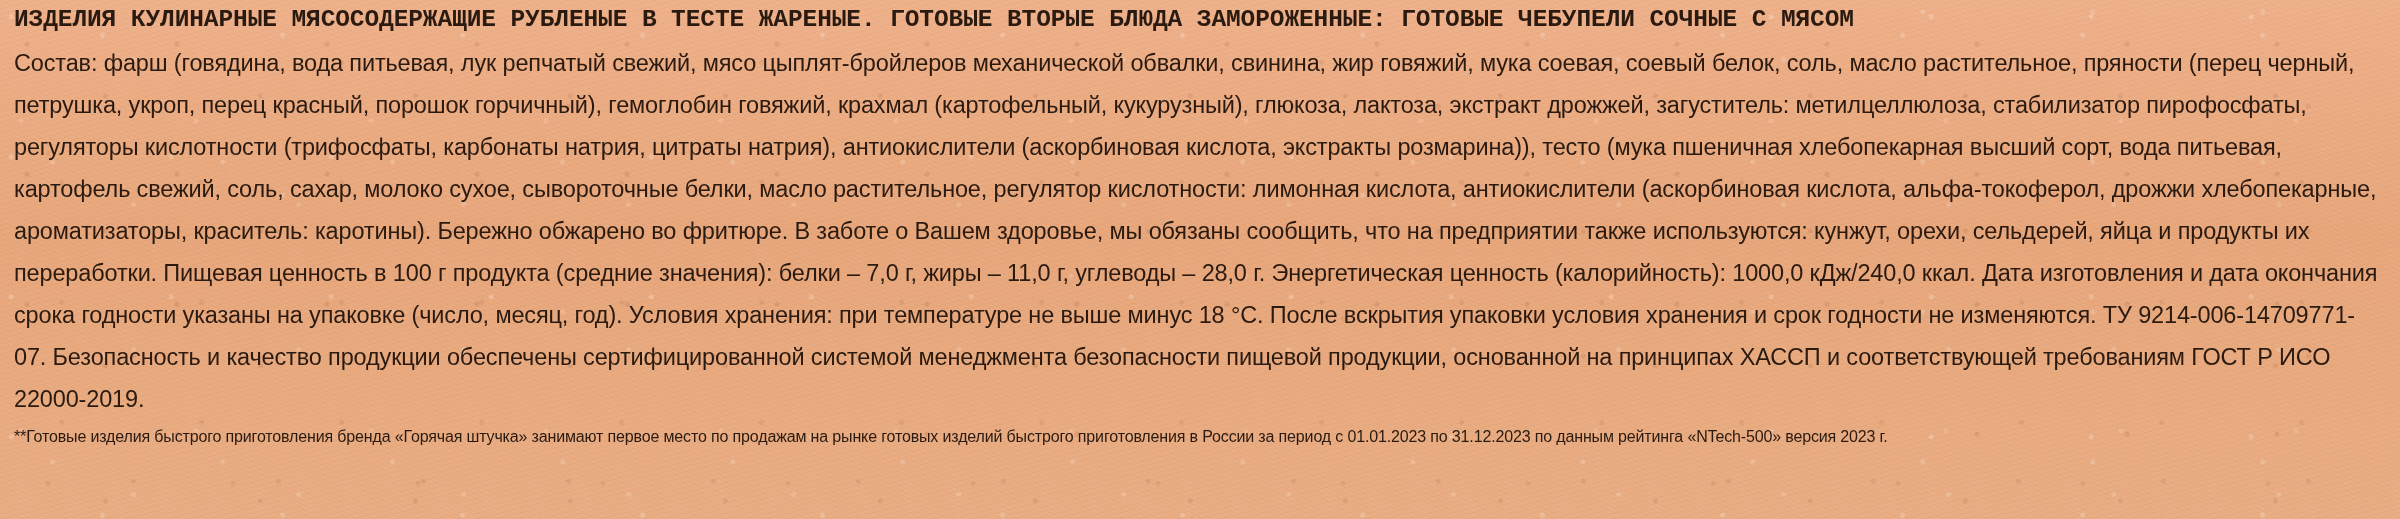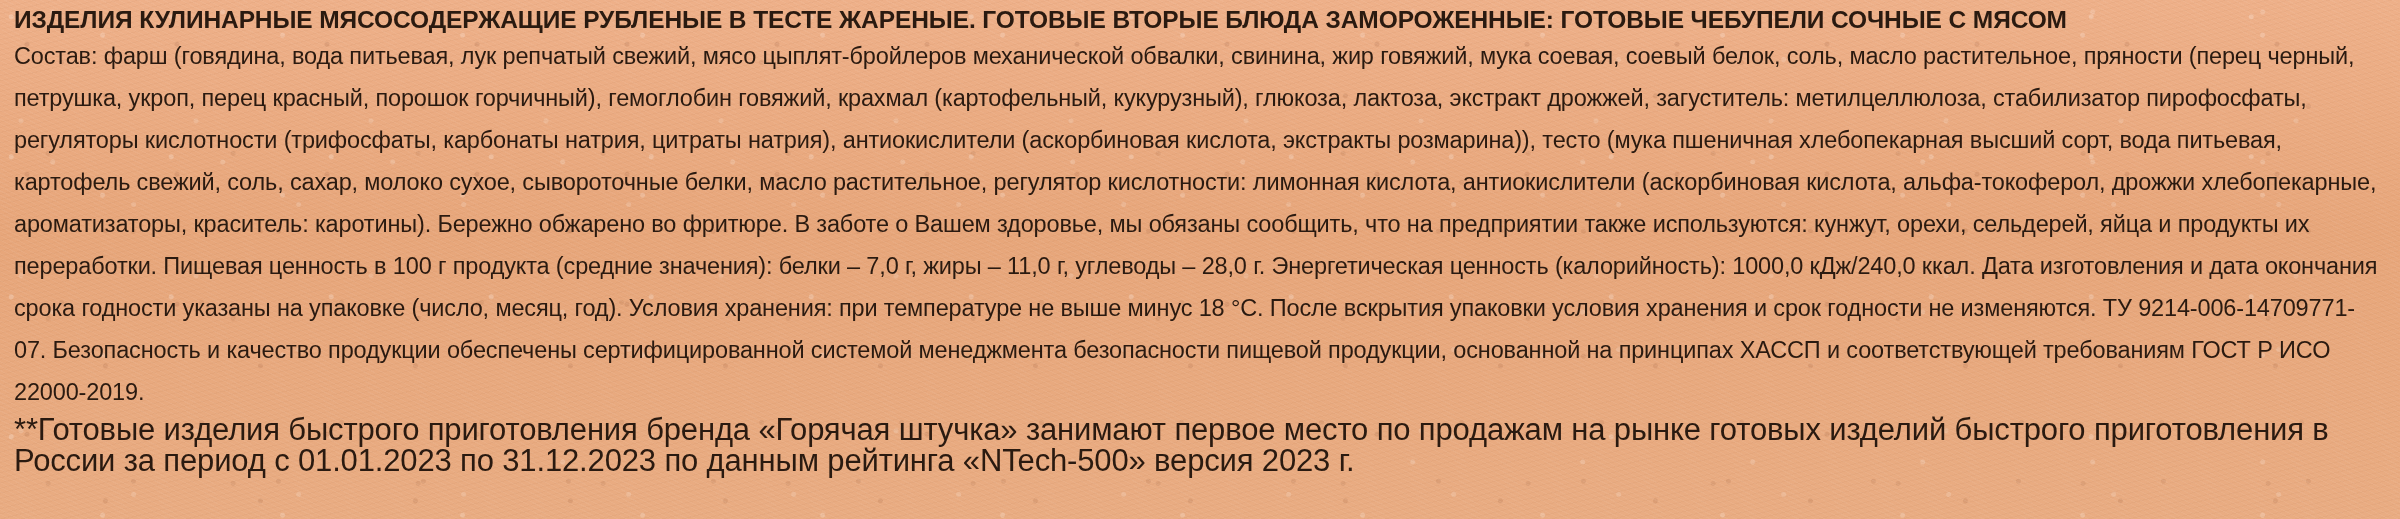--- a/index.html
+++ b/index.html
@@ -46,37 +46,38 @@
     pointer-events: none;
     background-image:
       repeating-linear-gradient(27deg, rgba(255,255,255,0.05) 0 1px, rgba(0,0,0,0) 1px 4px),
       repeating-linear-gradient(-14deg, rgba(140,80,40,0.045) 0 1px, rgba(0,0,0,0) 1px 5px);
   }
   .label-title {
     font-size: 24.5px;
     line-height: 28px;
     font-weight: 700;
     letter-spacing: -0.1px;
-    margin: 0 0 1px 0;
+    margin: 0 0 8px 0;
     white-space: nowrap;
     position: relative;
     z-index: 2;
+    font-family: Liberation Mono, monospace;
   }
   .label-body {
     font-size: 23.5px;
     line-height: 42px;
     font-weight: 400;
     letter-spacing: -0.15px;
     text-align: left;
     margin: 0;
     position: relative;
     z-index: 2;
   }
   .label-footnote {
-    font-size: 31px;
+    font-size: 16px;
     line-height: 31.4px;
     font-weight: 400;
     letter-spacing: -0.15px;
     margin: 1px 0 0 0;
     position: relative;
     z-index: 2;
   }
 </style>
 </head>
 <body>

